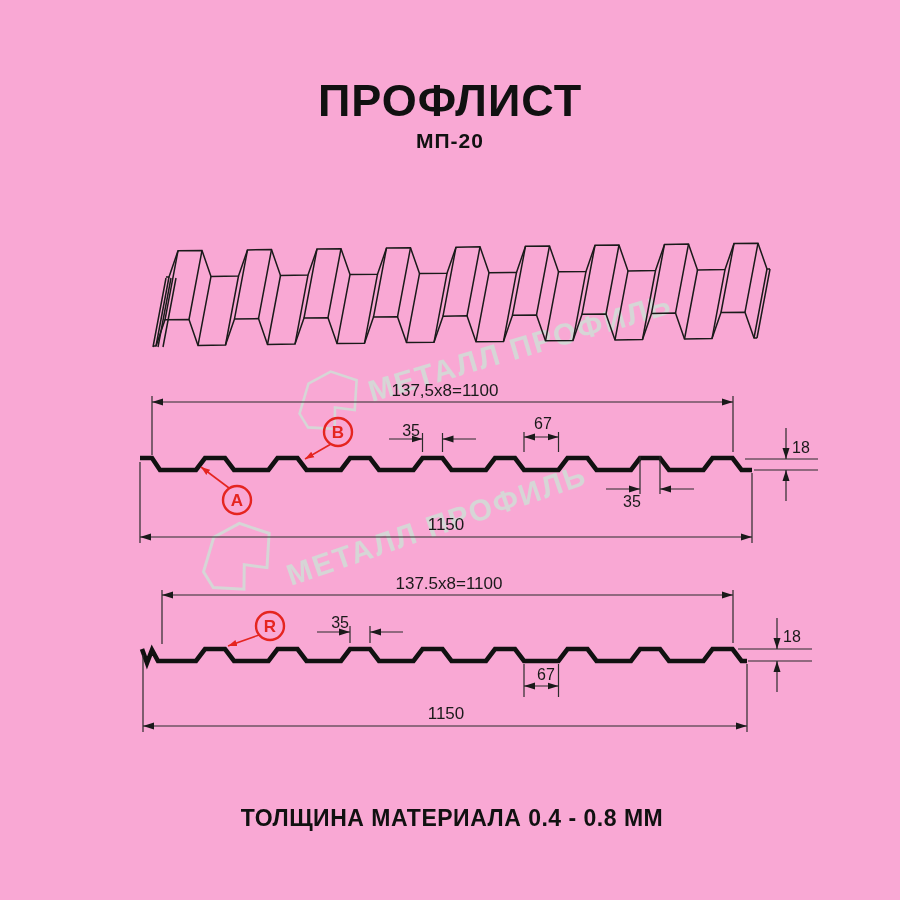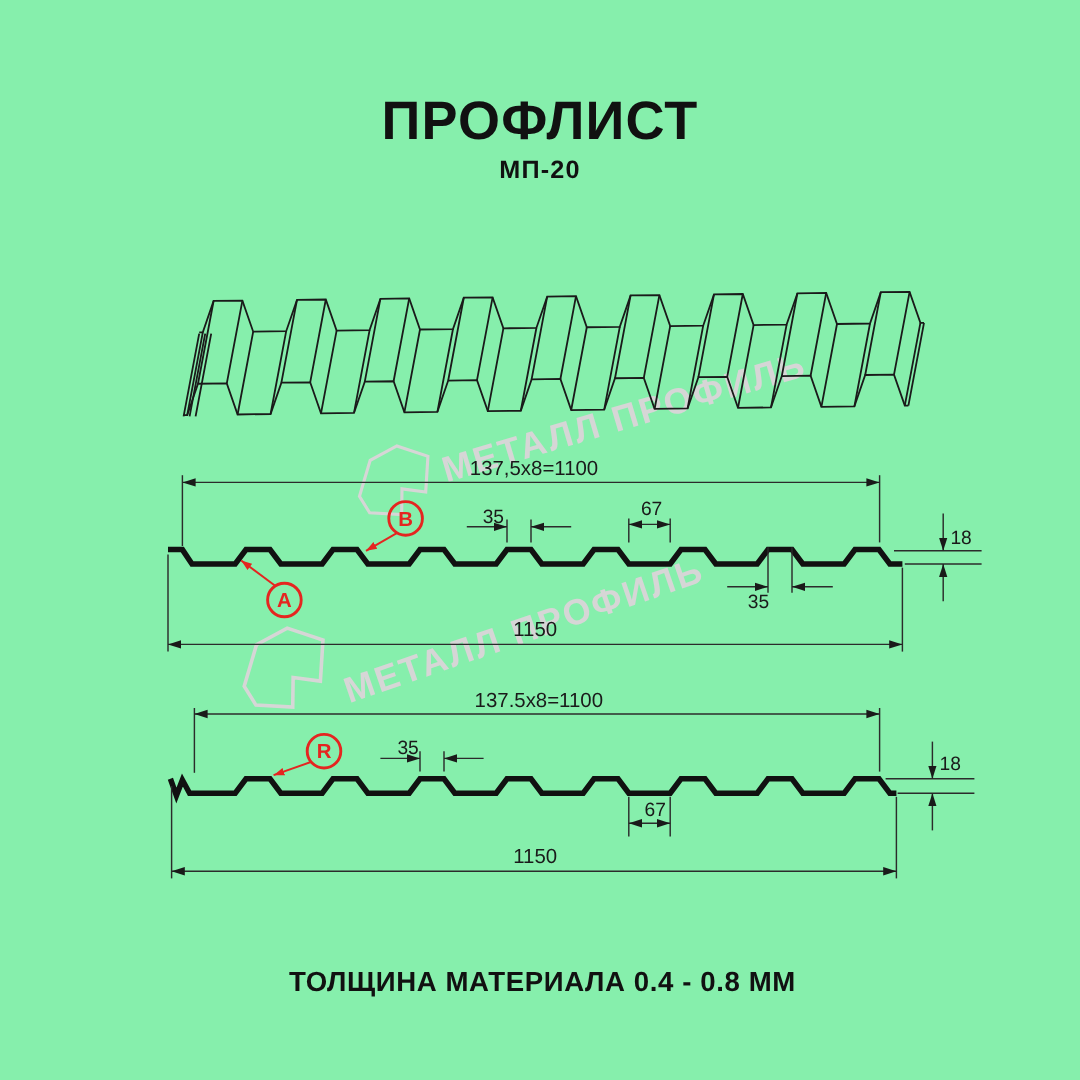--- a/index.html
+++ b/index.html
@@ -1,16 +1,16 @@
 <!DOCTYPE html>
 <html><head>
 <meta charset="utf-8">
 <style>
   html,body{margin:0;padding:0;background:#ffffff;}
-  .stage{position:relative;width:900px;height:900px;background:#86efac;overflow:hidden;
+  .stage{position:relative;width:900px;height:900px;background:#f9a8d4;overflow:hidden;
          font-family:"Liberation Sans", sans-serif;}
   svg{position:absolute;left:0;top:0;}
   text{font-family:"Liberation Sans", sans-serif;}
   .title{font-size:45px;font-weight:800;letter-spacing:1px;fill:#111;}
   .subtitle{font-size:21px;font-weight:600;letter-spacing:1px;fill:#111;}
   .note{font-size:23px;font-weight:600;letter-spacing:0.5px;fill:#111;}
   .dim{font-size:16px;fill:#1a1a1a;}
   .dimbig{font-size:17px;fill:#1a1a1a;}
   .thin{stroke:#2b2b2b;stroke-width:1.2;fill:none;}
   .profile{stroke:#111;stroke-width:4.6;fill:none;stroke-linejoin:miter;stroke-linecap:butt;}

